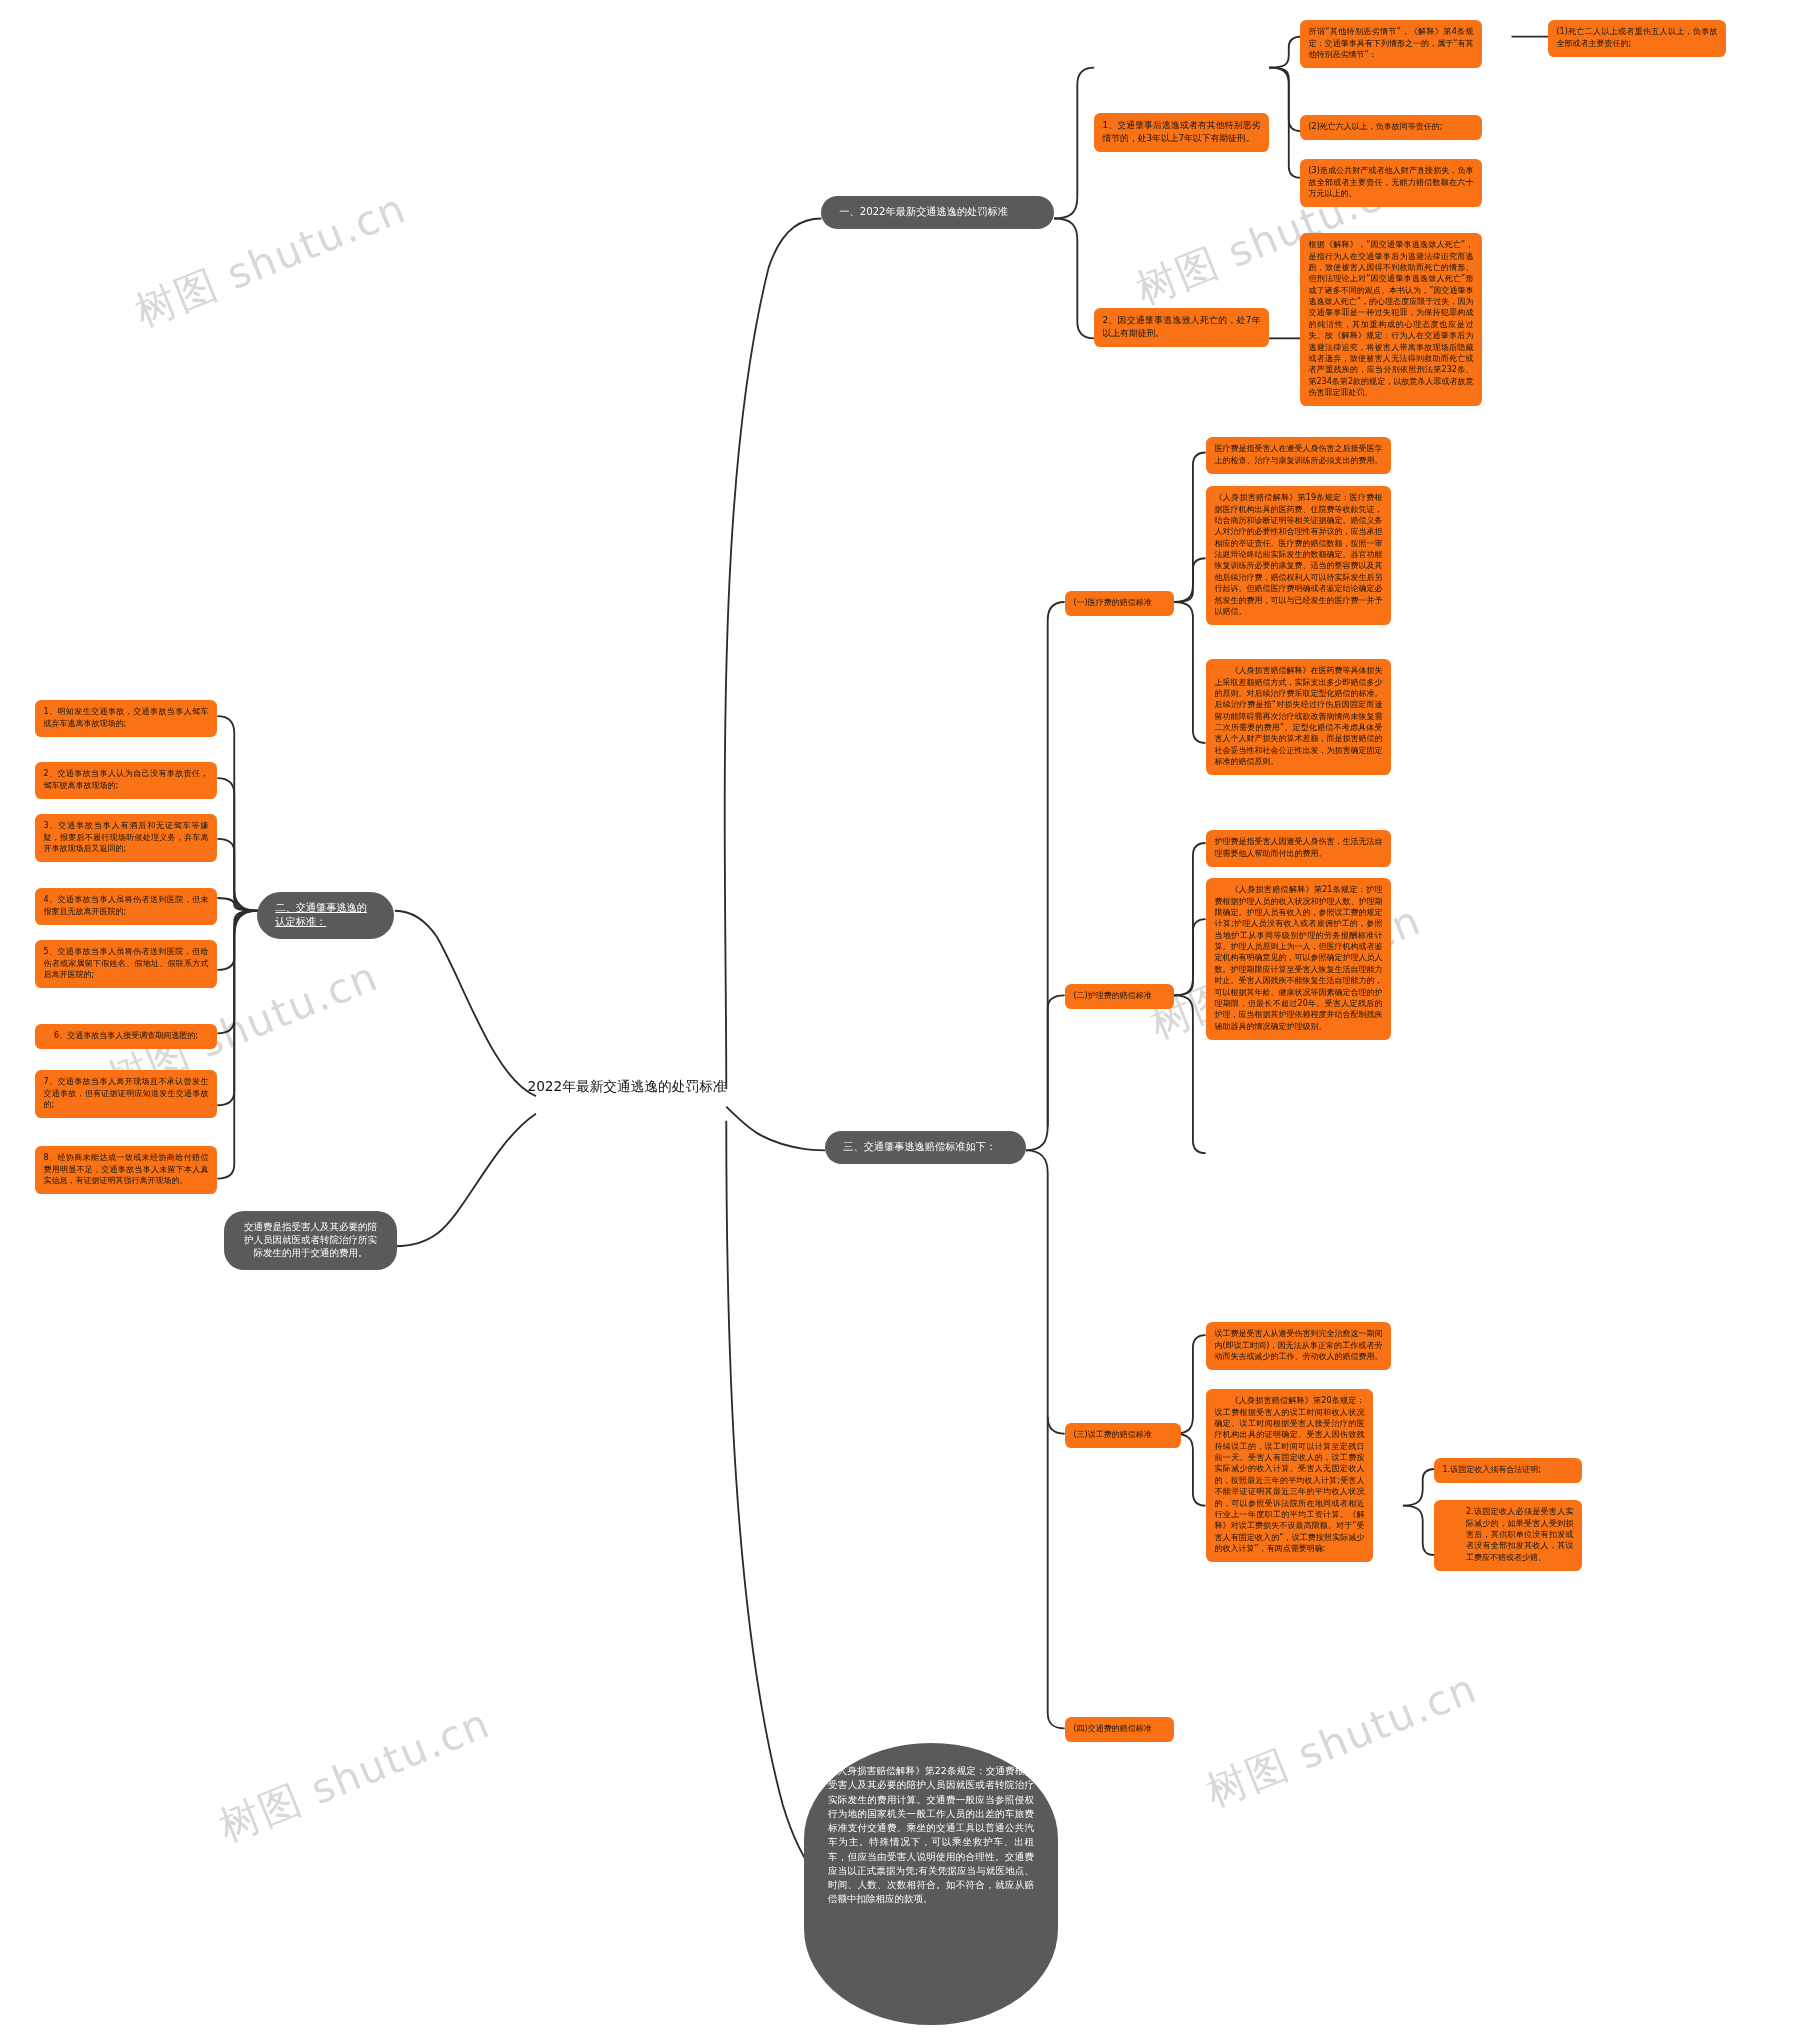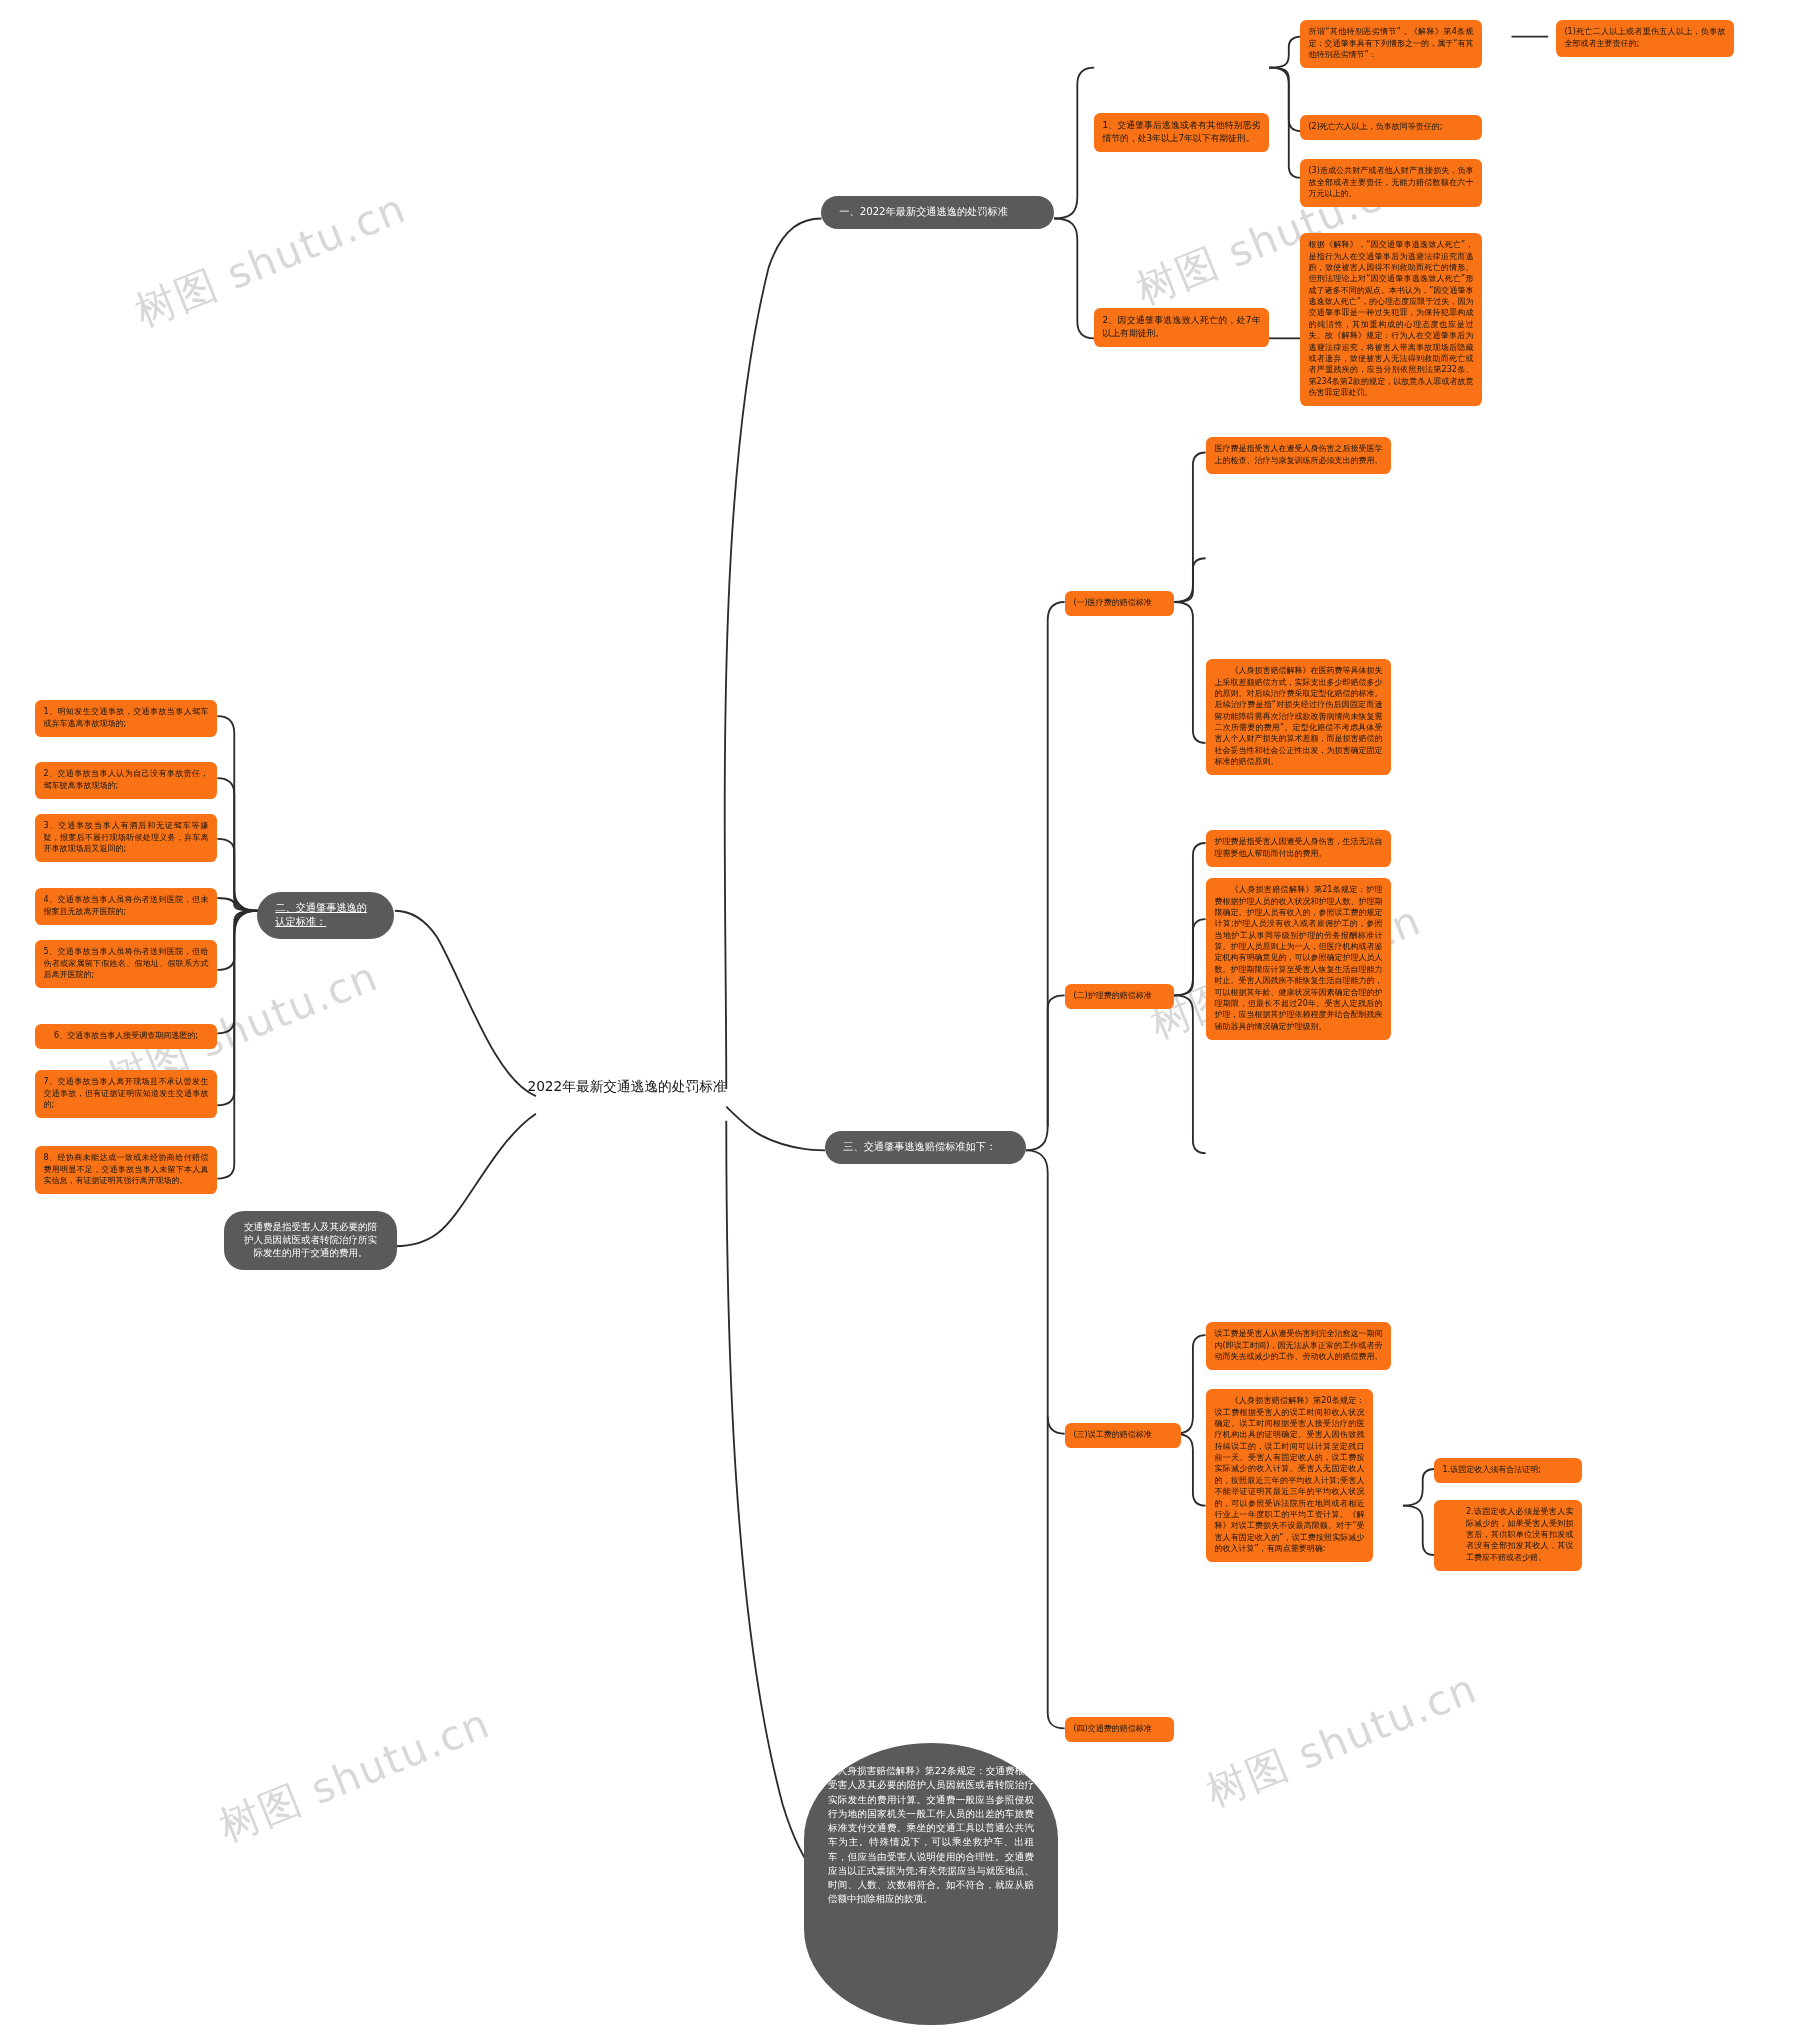--- a/index.html
+++ b/index.html
@@ -148,21 +148,21 @@
   <div class="node n-grey fs12" style="left:1094px;top:113px;width:175px;">1、交通肇事后逃逸或者有其他特别恶劣情节的，处3年以上7年以下有期徒刑。</div>
 
   <div class="node n-grey fs12" style="left:1094px;top:308px;width:175px;">2、因交通肇事逃逸致人死亡的，处7年以上有期徒刑。</div>
 
   <div class="node n-grey fs11" style="left:1300px;top:20px;width:182px;">所谓“其他特别恶劣情节”，《解释》第4条规定：交通肇事具有下列情形之一的，属于“有其他特别恶劣情节”：</div>
 
   <div class="node n-grey fs11" style="left:1300px;top:115px;width:182px;">(2)死亡六人以上，负事故同等责任的;</div>
 
   <div class="node n-grey fs11" style="left:1300px;top:159px;width:182px;">(3)造成公共财产或者他人财产直接损失，负事故全部或者主要责任，无能力赔偿数额在六十万元以上的。</div>
 
-  <div class="node n-grey fs11" style="left:1548px;top:20px;width:178px;margin-left:8px;">(1)死亡二人以上或者重伤五人以上，负事故全部或者主要责任的;</div>
+  <div class="node n-grey fs11" style="left:1548px;top:20px;width:178px;">(1)死亡二人以上或者重伤五人以上，负事故全部或者主要责任的;</div>
 
   <div class="node n-grey fs11" style="left:1300px;top:233px;width:182px;">根据《解释》，“因交通肇事逃逸致人死亡”，是指行为人在交通肇事后为逃避法律追究而逃跑，致使被害人因得不到救助而死亡的情形。但刑法理论上对“因交通肇事逃逸致人死亡”形成了诸多不同的观点。本书认为，“因交通肇事逃逸致人死亡”，的心理态度应限于过失，因为交通肇事罪是一种过失犯罪，为保持犯罪构成的纯洁性，其加重构成的心理态度也应是过失。故《解释》规定：行为人在交通肇事后为逃避法律追究，将被害人带离事故现场后隐藏或者遗弃，致使被害人无法得到救助而死亡或者严重残疾的，应当分别依照刑法第232条、第234条第2款的规定，以故意杀人罪或者故意伤害罪定罪处罚。</div>
 
   <div class="node n-dark fs14" style="left:257px;top:892px;width:137px;text-decoration:underline;">二、交通肇事逃逸的认定标准：</div>
 
   <div class="node n-grey fs11" style="left:35px;top:700px;width:182px;">1、明知发生交通事故，交通事故当事人驾车或弃车逃离事故现场的;</div>
 
   <div class="node n-grey fs11" style="left:35px;top:762px;width:182px;">2、交通事故当事人认为自己没有事故责任，驾车驶离事故现场的;</div>
 
   <div class="node n-grey fs11" style="left:35px;top:814px;width:182px;">3、交通事故当事人有酒后和无证驾车等嫌疑，报案后不履行现场听候处理义务，弃车离开事故现场后又返回的;</div>
@@ -178,20 +178,21 @@
   <div class="node n-grey fs11" style="left:35px;top:1146px;width:182px;">8、经协商未能达成一致或未经协商给付赔偿费用明显不足，交通事故当事人未留下本人真实信息，有证据证明其强行离开现场的。</div>
 
   <div class="node n-dark fs13 ctr" style="left:224px;top:1211px;width:173px;border-radius:20px;">交通费是指受害人及其必要的陪护人员因就医或者转院治疗所实际发生的用于交通的费用。</div>
 
   <div class="node n-dark fs14" style="left:825px;top:1131px;width:201px;">三、交通肇事逃逸赔偿标准如下：</div>
 
   <div class="node n-grey fs11" style="left:1065px;top:591px;width:109px;">(一)医疗费的赔偿标准</div>
 
   <div class="node n-grey fs11" style="left:1206px;top:437px;width:185px;">医疗费是指受害人在遭受人身伤害之后接受医学上的检查、治疗与康复训练所必须支出的费用。</div>
 
+  <div class="node n-grey fs11" style="left:1206px;top:486px;width:185px;">《人身损害赔偿解释》第19条规定：医疗费根据医疗机构出具的医药费、住院费等收款凭证，结合病历和诊断证明等相关证据确定。赔偿义务人对治疗的必要性和合理性有异议的，应当承担相应的举证责任。医疗费的赔偿数额，按照一审法庭辩论终结前实际发生的数额确定。器官功能恢复训练所必要的康复费、适当的整容费以及其他后续治疗费，赔偿权利人可以待实际发生后另行起诉。但赔偿医疗费明确或者鉴定结论确定必然发生的费用，可以与已经发生的医疗费一并予以赔偿。</div>
 
   <div class="node n-grey fs11 ind" style="left:1206px;top:659px;width:185px;">《人身损害赔偿解释》在医药费等具体损失上采取差额赔偿方式，实际支出多少即赔偿多少的原则。对后续治疗费采取定型化赔偿的标准。后续治疗费是指“对损失经过疗伤后因固定而遗留功能障碍需再次治疗或欲改善病情尚未恢复需二次所需要的费用”。定型化赔偿不考虑具体受害人个人财产损失的算术差额，而是损害赔偿的社会妥当性和社会公正性出发，为损害确定固定标准的赔偿原则。</div>
 
   <div class="node n-grey fs11" style="left:1065px;top:984px;width:109px;">(二)护理费的赔偿标准</div>
 
   <div class="node n-grey fs11" style="left:1206px;top:830px;width:185px;">护理费是指受害人因遭受人身伤害，生活无法自理需要他人帮助而付出的费用。</div>
 
   <div class="node n-grey fs11 ind" style="left:1206px;top:878px;width:185px;">《人身损害赔偿解释》第21条规定：护理费根据护理人员的收入状况和护理人数、护理期限确定。护理人员有收入的，参照误工费的规定计算;护理人员没有收入或者雇佣护工的，参照当地护工从事同等级别护理的劳务报酬标准计算。护理人员原则上为一人，但医疗机构或者鉴定机构有明确意见的，可以参照确定护理人员人数。护理期限应计算至受害人恢复生活自理能力时止。受害人因残疾不能恢复生活自理能力的，可以根据其年龄、健康状况等因素确定合理的护理期限，但最长不超过20年。受害人定残后的护理，应当根据其护理依赖程度并结合配制残疾辅助器具的情况确定护理级别。</div>
 
 

